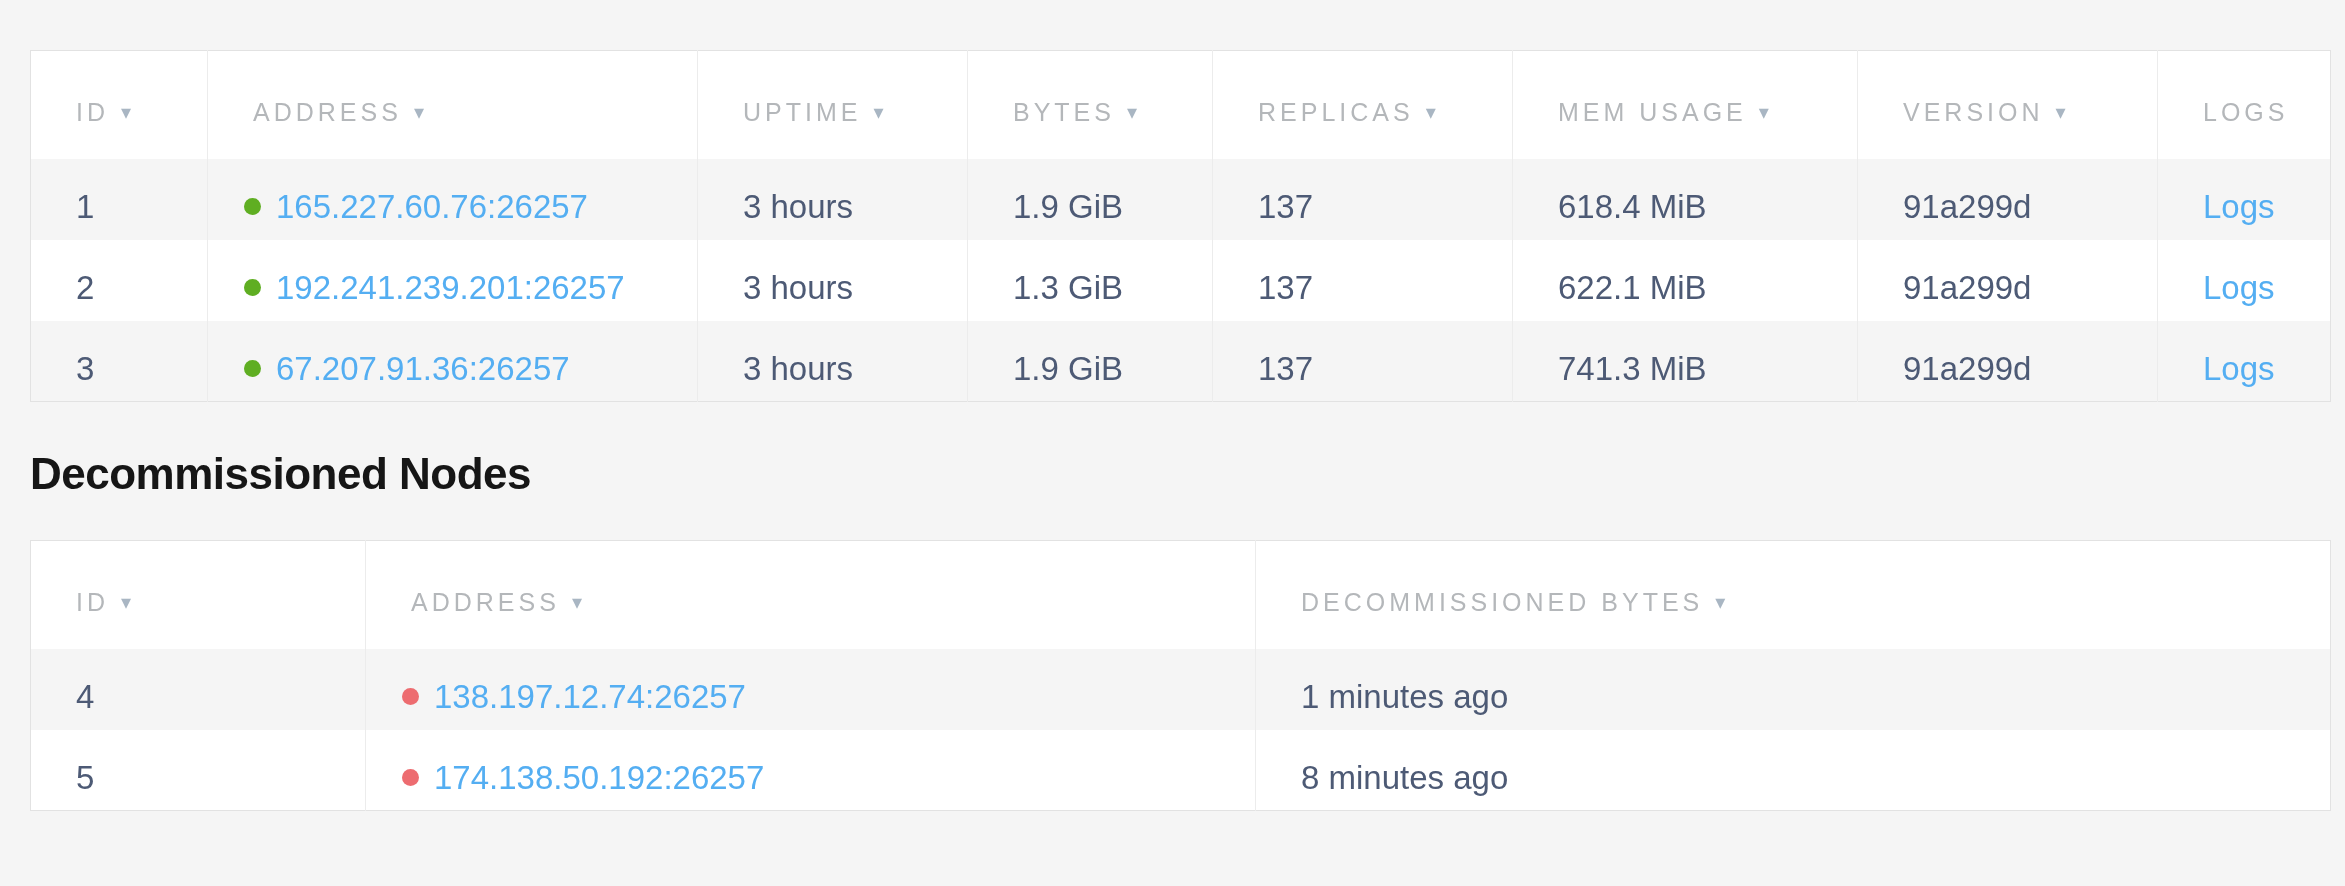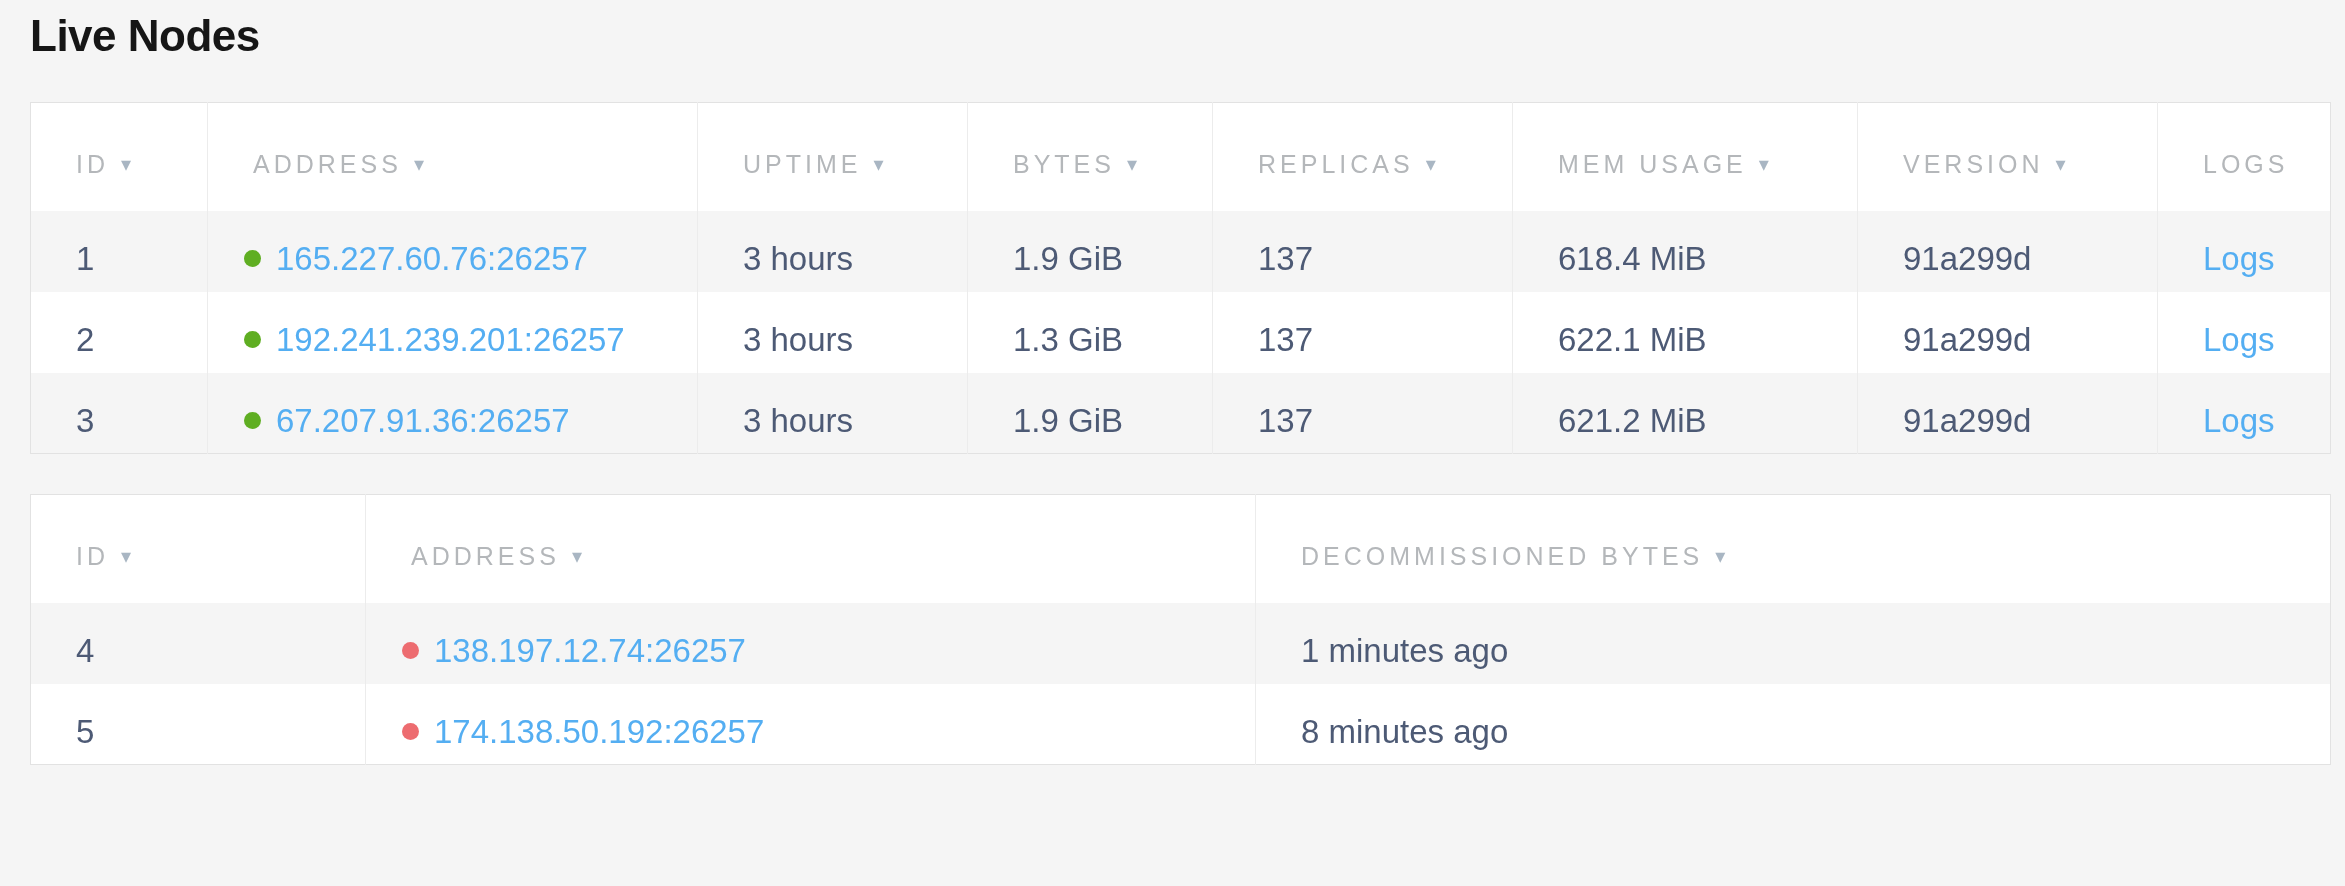--- a/index.html
+++ b/index.html
@@ -89,21 +89,20 @@
   .t1-version{width:300px;} .t1-logs{width:173px;}
   
   .t2-id{width:335px;} .t2-addr{width:890px;} .t2-since{width:1075px;}
 </style>
 </head>
 <body>
 
 <div class="page">
 
   <div class="section">
-    <h2 class="section-title">Live Nodes</h2>
 
     <table class="nodes">
       <colgroup>
         <col class="t1-id">
           <col class="t1-addr">
           <col class="t1-uptime">
           <col class="t1-bytes">
         <col class="t1-replicas">
           <col class="t1-mem">
           <col class="t1-version">
@@ -167,31 +166,32 @@
           </td>
         </tr>
         <tr>
           <td>3</td>
           <td class="addr-cell">
             <span class="dot live"></span><a class="link">67.207.91.36:26257</a>
           </td>
           <td>3 hours</td>
           <td>1.9 GiB</td>
           <td>137</td>
-          <td>621.2 MiB</td>
+          <td>741.3 MiB</td>
           <td>91a299d</td>
           <td>
             <a class="link">Logs</a>
           </td>
         </tr>
       </tbody>
     </table>
   </div>
 
   <div class="section">
+    <h2 class="section-title">Decommissioned Nodes</h2>
 
     <table class="nodes">
       <colgroup>
         <col class="t2-id">
           <col class="t2-addr">
           <col class="t2-since">
       </colgroup>
       <thead>
         <tr>
           <th>

